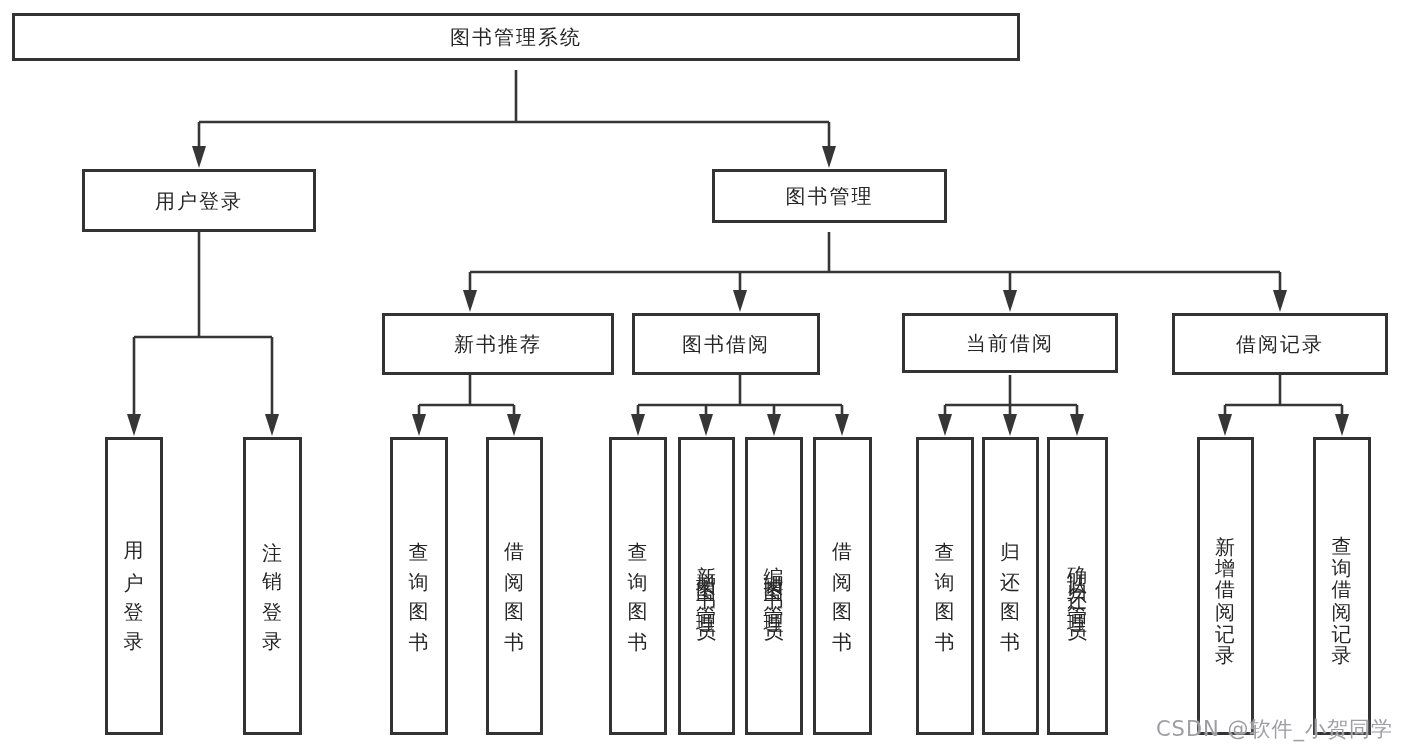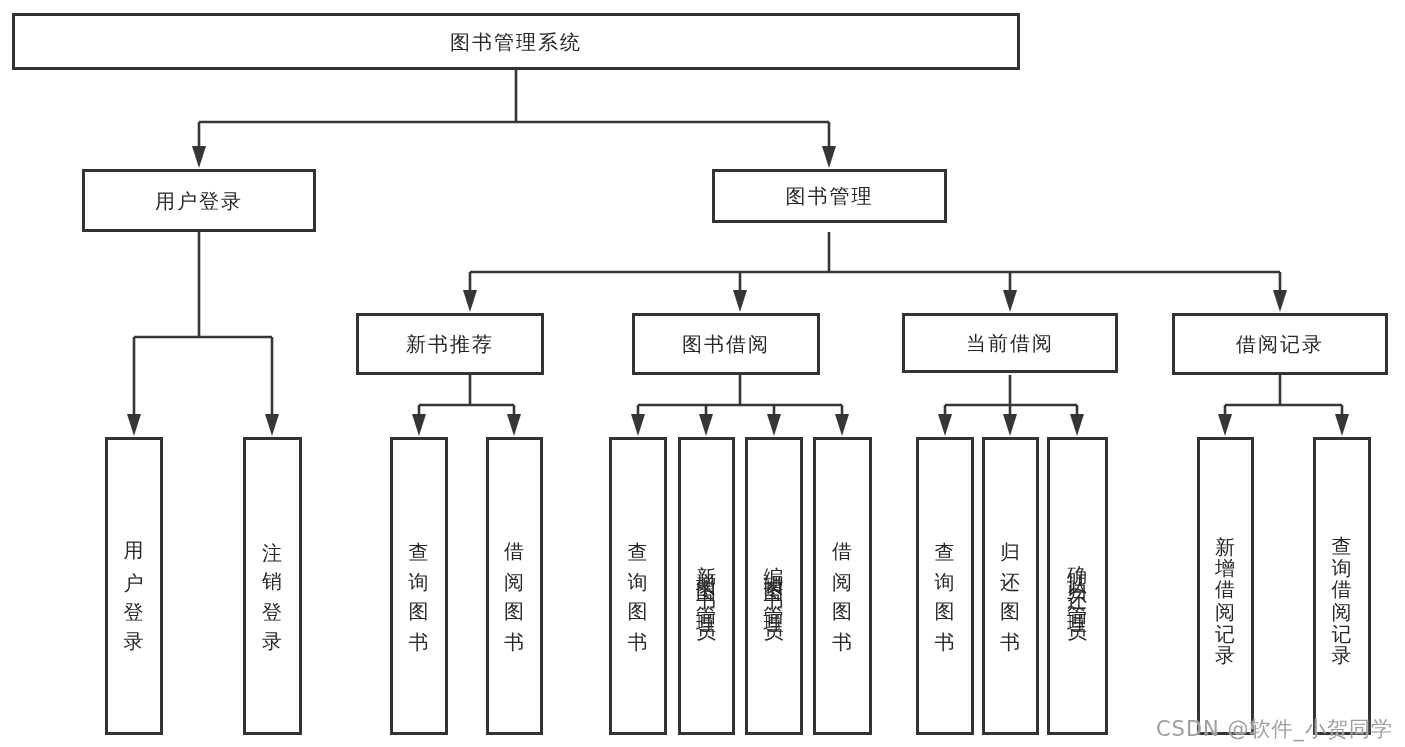--- a/index.html
+++ b/index.html
@@ -94,30 +94,30 @@
       <line x1="1077" y1="405" x2="1077" y2="421"></line>
       <polygon points="1070,414 1084,414 1077,436"></polygon>
       <line x1="1280" y1="375" x2="1280" y2="405"></line>
       <line x1="1225" y1="405" x2="1342" y2="405"></line>
       <line x1="1225" y1="405" x2="1225" y2="421"></line>
       <polygon points="1218,414 1232,414 1225,436"></polygon>
       <line x1="1342" y1="405" x2="1342" y2="421"></line>
       <polygon points="1335,414 1349,414 1342,436"></polygon>
     </svg>
   <div id="nodes">
-      <div class="node h" style="left: 12px; top: 13px; width: 1008px; height: 57px;">
+      <div class="node h" style="left: 12px; top: 13px; width: 1008px; height: 48px;">
         <span class="lbl">图书管理系统</span>
       </div>
       <div class="node h" style="left: 82px; top: 169px; width: 234px; height: 63px;">
         <span class="lbl">用户登录</span>
       </div>
       <div class="node h" style="left: 712px; top: 169px; width: 235px; height: 54px;">
         <span class="lbl">图书管理</span>
       </div>
-      <div class="node h" style="left: 356px; top: 313px; width: 188px; height: 62px;">
+      <div class="node h" style="left: 382px; top: 313px; width: 232px; height: 62px;">
         <span class="lbl">新书推荐</span>
       </div>
       <div class="node h" style="left: 632px; top: 313px; width: 188px; height: 62px;">
         <span class="lbl">图书借阅</span>
       </div>
       <div class="node h" style="left: 902px; top: 313px; width: 216px; height: 60px;">
         <span class="lbl">当前借阅</span>
       </div>
       <div class="node h" style="left: 1172px; top: 313px; width: 216px; height: 62px;">
         <span class="lbl">借阅记录</span>

